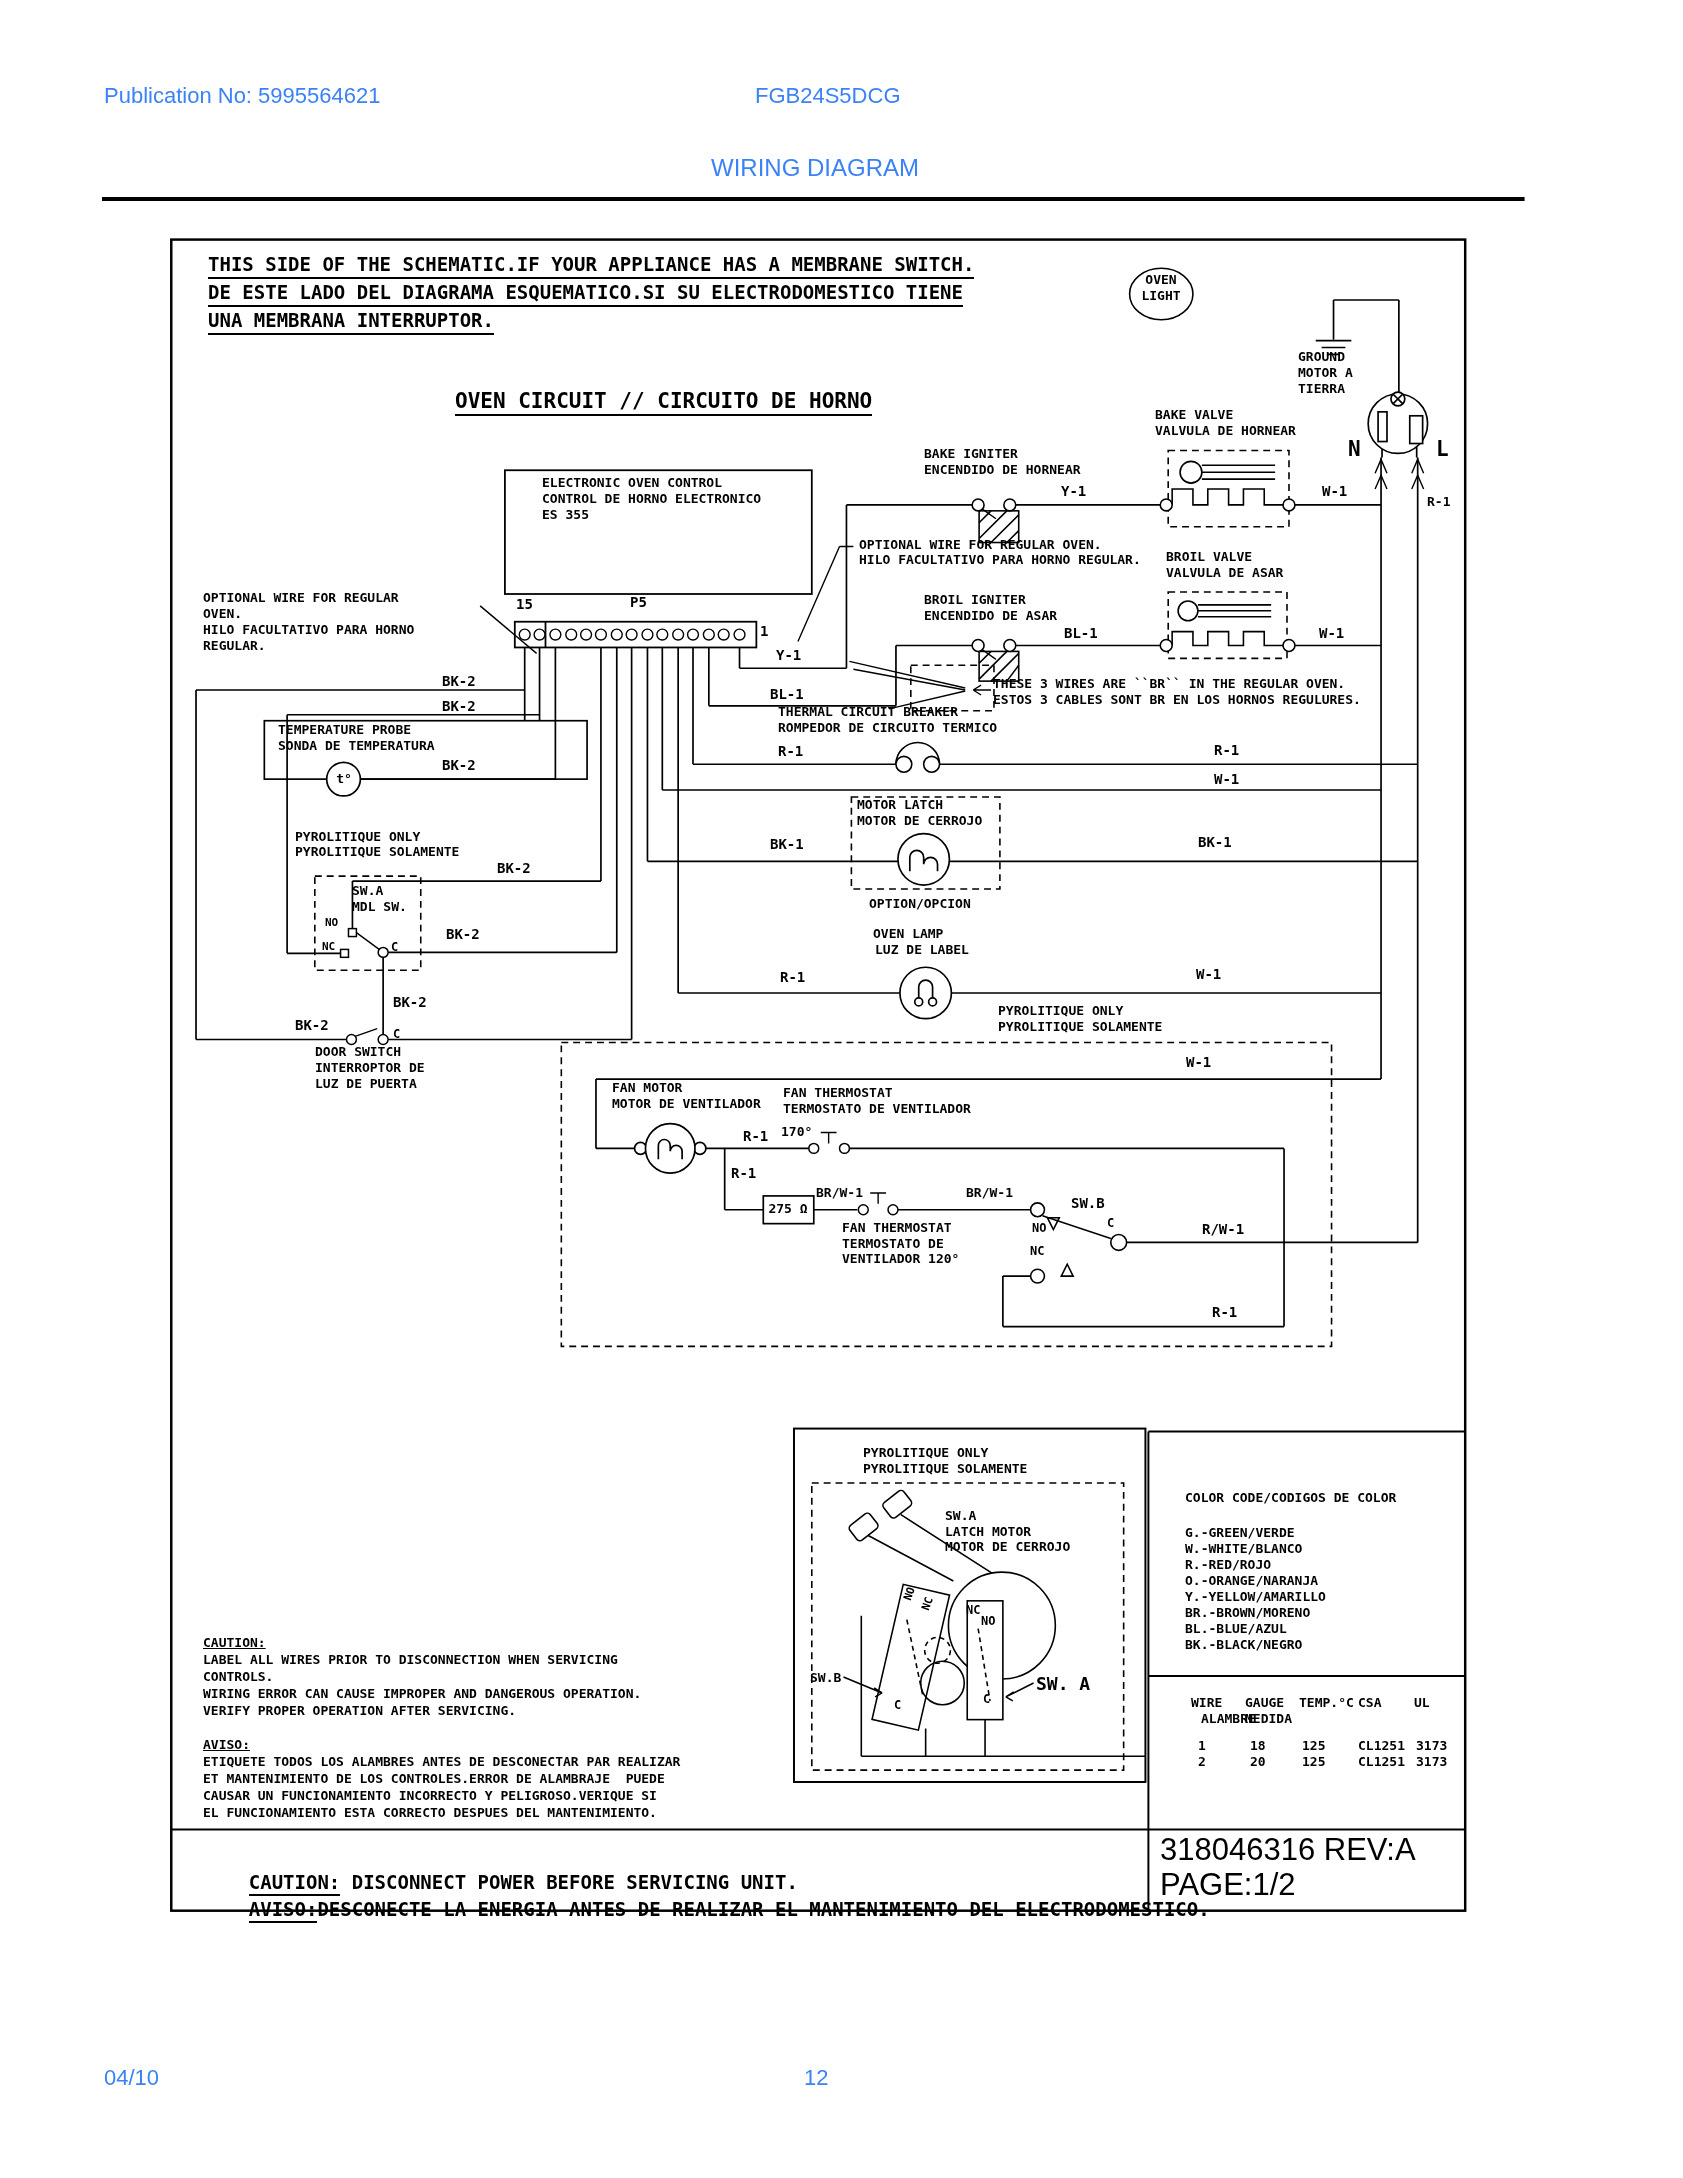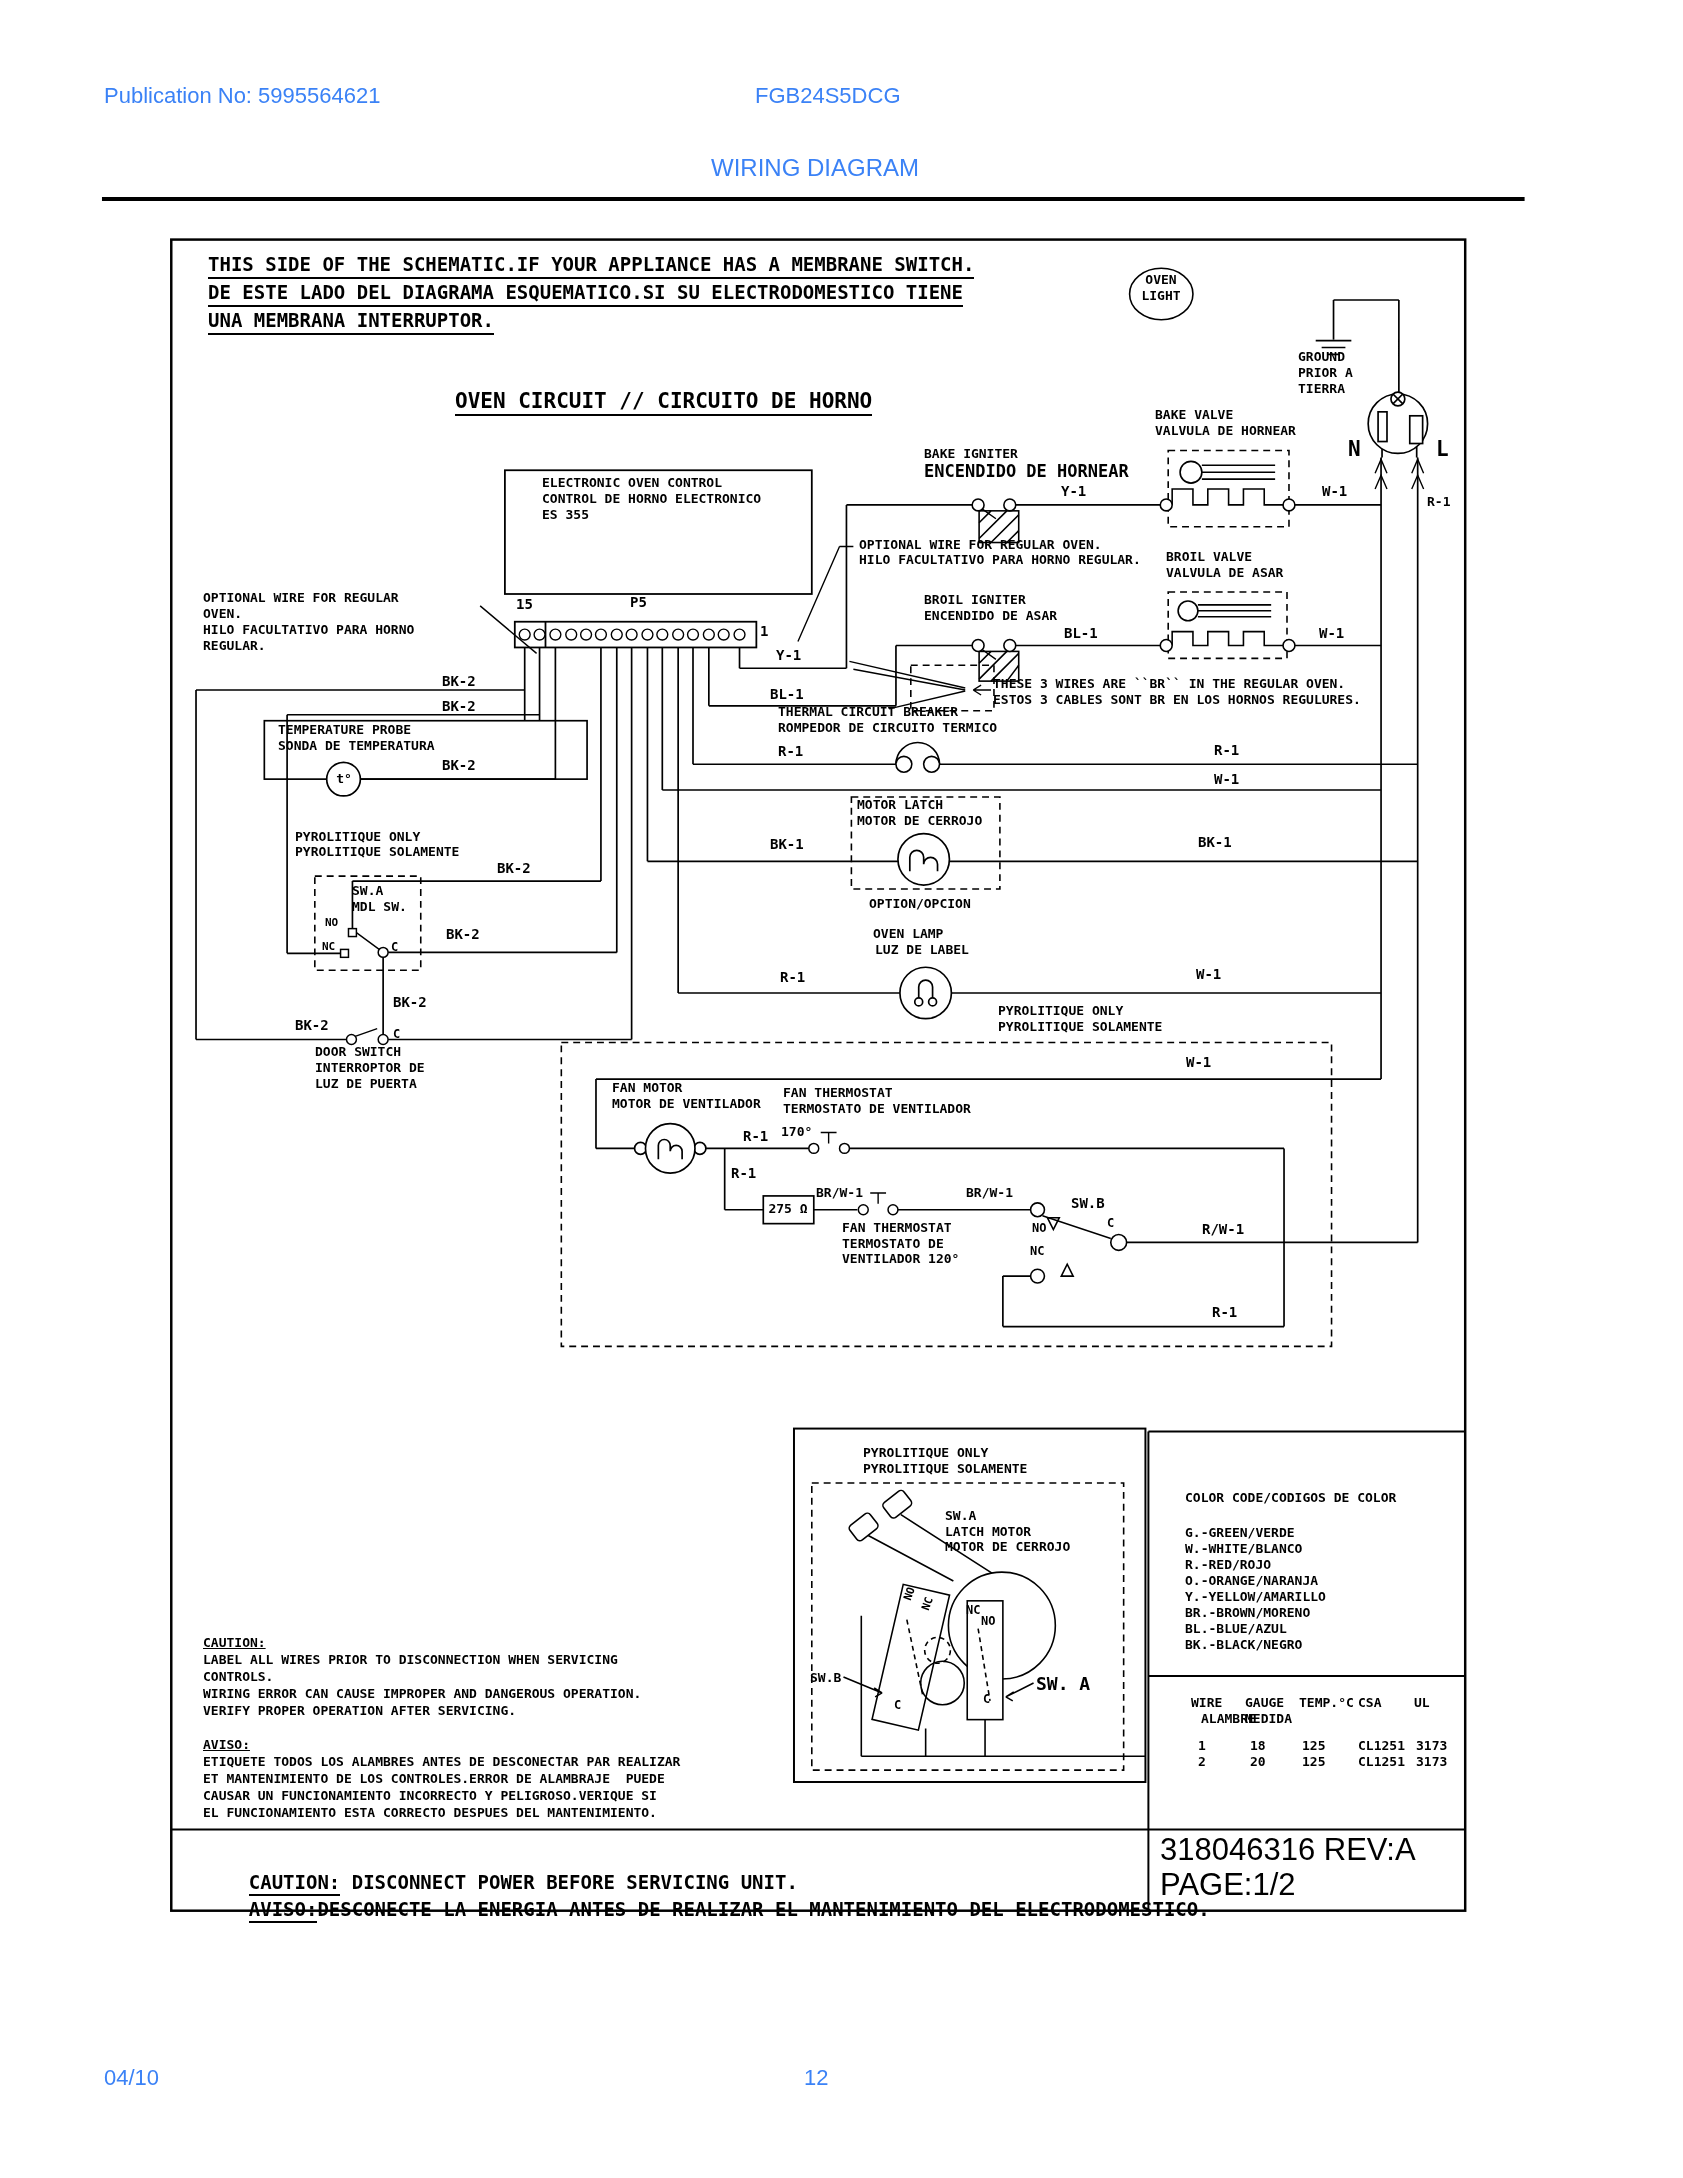--- a/index.html
+++ b/index.html
@@ -214,29 +214,29 @@
   </svg>
 
   <div id="labels-layer">
       <div class="lbl ul" style="left: 208px; top: 255px; font-size: 19px;">THIS SIDE OF THE SCHEMATIC.IF YOUR APPLIANCE HAS A MEMBRANE SWITCH.</div>
       <div class="lbl ul" style="left: 208px; top: 283px; font-size: 19px;">DE ESTE LADO DEL DIAGRAMA ESQUEMATICO.SI SU ELECTRODOMESTICO TIENE</div>
       <div class="lbl ul" style="left: 208px; top: 311px; font-size: 19px;">UNA MEMBRANA INTERRUPTOR.</div>
       <div class="lbl ul" style="left: 455px; top: 390px; font-size: 21px;">OVEN CIRCUIT // CIRCUITO DE HORNO</div>
       <div class="lbl ctr" style="left: 1161px; top: 273px; font-size: 13px;">OVEN</div>
       <div class="lbl ctr" style="left: 1161px; top: 289px; font-size: 13px;">LIGHT</div>
       <div class="lbl" style="left: 1298px; top: 350px; font-size: 13px;">GROUND</div>
-      <div class="lbl" style="left: 1298px; top: 366px; font-size: 13px;">PRIOR A</div>
+      <div class="lbl" style="left: 1298px; top: 366px; font-size: 13px;">MOTOR A</div>
       <div class="lbl" style="left: 1298px; top: 382px; font-size: 13px;">TIERRA</div>
       <div class="lbl" style="left: 1348px; top: 438px; font-size: 21px;">N</div>
       <div class="lbl" style="left: 1436px; top: 438px; font-size: 21px;">L</div>
       <div class="lbl" style="left: 1427px; top: 495px; font-size: 13px;">R-1</div>
       <div class="lbl" style="left: 1155px; top: 408px; font-size: 13px;">BAKE VALVE</div>
       <div class="lbl" style="left: 1155px; top: 424px; font-size: 13px;">VALVULA DE HORNEAR</div>
       <div class="lbl" style="left: 924px; top: 447px; font-size: 13px;">BAKE IGNITER</div>
-      <div class="lbl" style="left: 924px; top: 463px; font-size: 17px;">ENCENDIDO DE HORNEAR</div>
+      <div class="lbl" style="left: 924px; top: 463px; font-size: 13px;">ENCENDIDO DE HORNEAR</div>
       <div class="lbl" style="left: 1061px; top: 484px; font-size: 14px;">Y-1</div>
       <div class="lbl" style="left: 1322px; top: 484px; font-size: 14px;">W-1</div>
       <div class="lbl" style="left: 859px; top: 538px; font-size: 13px;">OPTIONAL WIRE FOR REGULAR OVEN.</div>
       <div class="lbl" style="left: 859px; top: 553px; font-size: 13px;">HILO FACULTATIVO PARA HORNO REGULAR.</div>
       <div class="lbl" style="left: 1166px; top: 550px; font-size: 13px;">BROIL VALVE</div>
       <div class="lbl" style="left: 1166px; top: 566px; font-size: 13px;">VALVULA DE ASAR</div>
       <div class="lbl" style="left: 924px; top: 593px; font-size: 13px;">BROIL IGNITER</div>
       <div class="lbl" style="left: 924px; top: 609px; font-size: 13px;">ENCENDIDO DE ASAR</div>
       <div class="lbl" style="left: 1064px; top: 626px; font-size: 14px;">BL-1</div>
       <div class="lbl" style="left: 1319px; top: 626px; font-size: 14px;">W-1</div>

